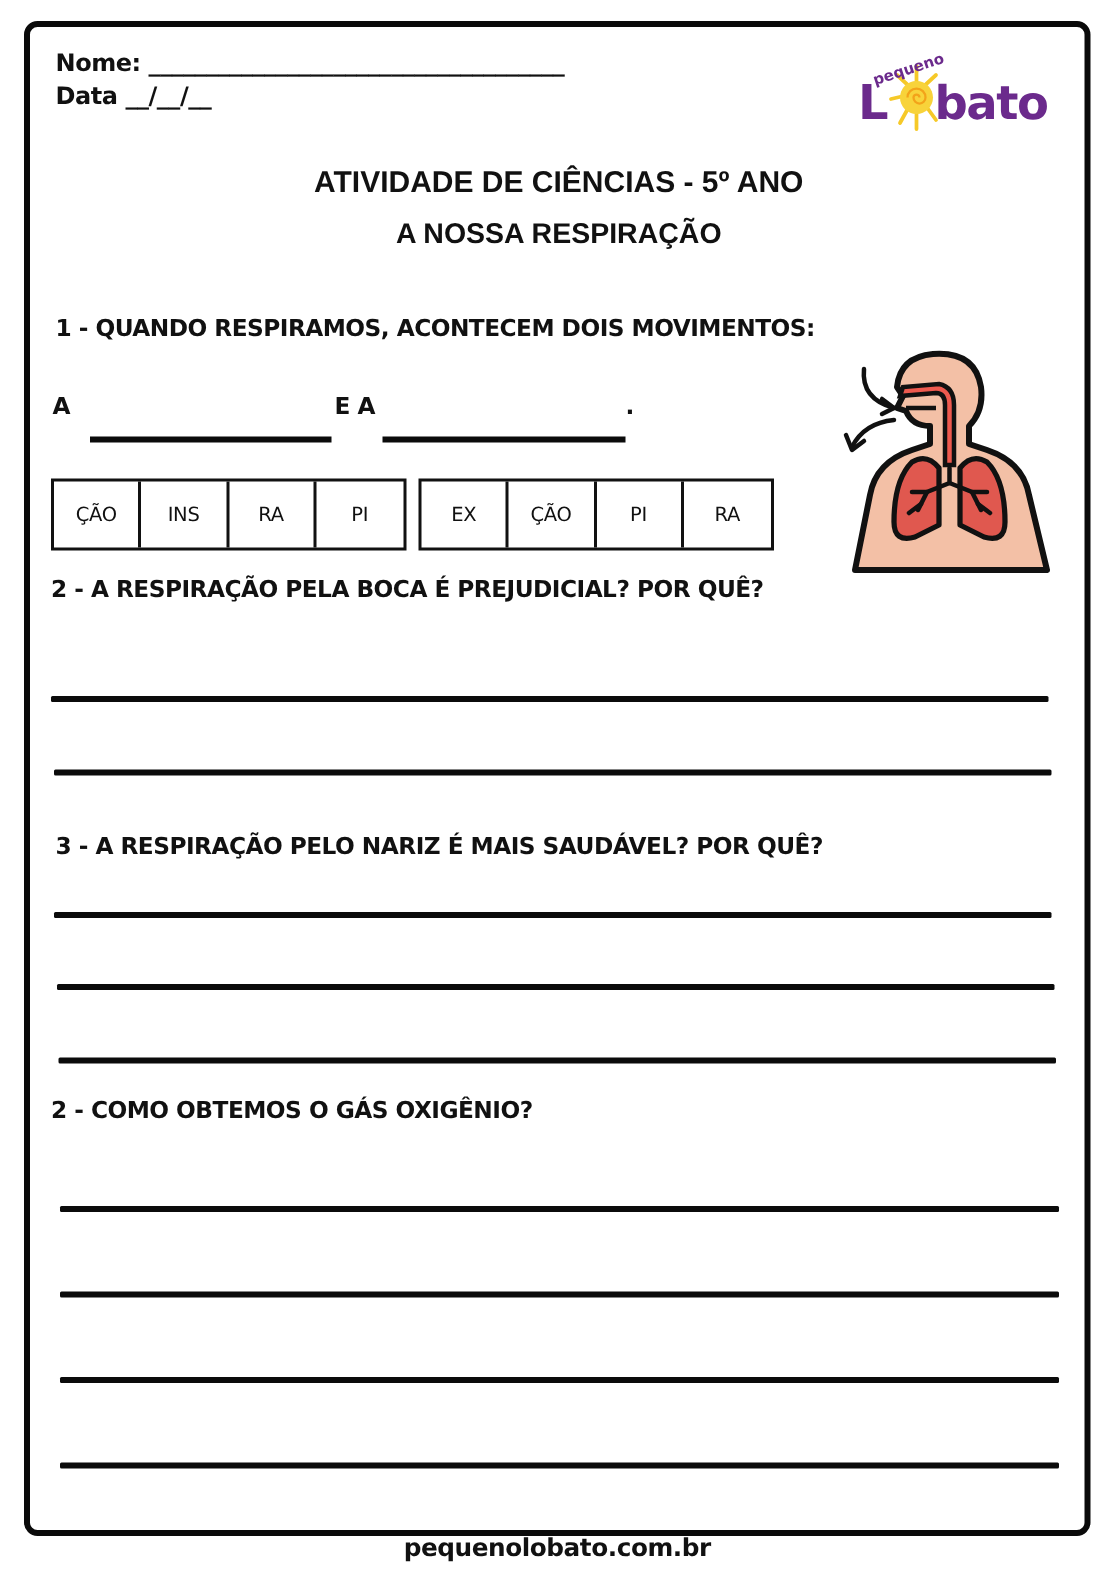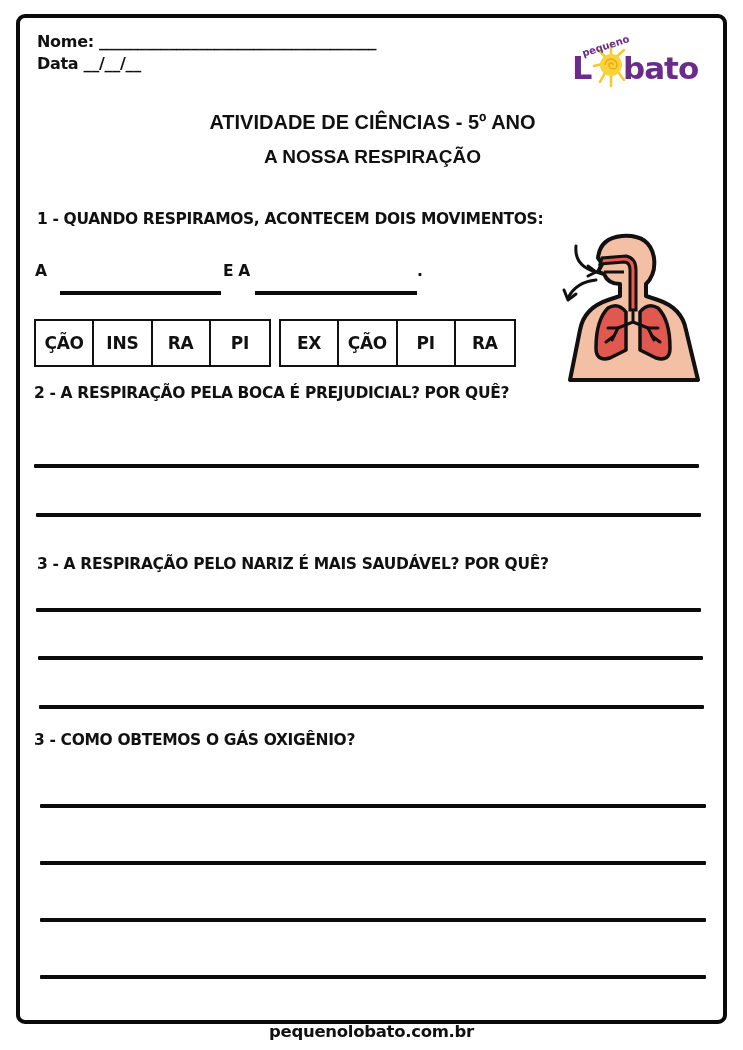--- a/index.html
+++ b/index.html
@@ -20,21 +20,21 @@
     .title-sub  { top: 146px; font-size: 19px; padding-left: 0px; }
     .title-inner-main { position: relative; left: 1px; }
     .title-inner-sub { position: relative; left: 1px; }
 
     .question { font-family: "DejaVu Sans", sans-serif; font-weight: bold; font-size: 15.5px; letter-spacing: -0.35px; white-space: nowrap; transform-origin: left top; }
 
     .blank { background: #0b0b0b; height: 4px; }
 
     .syl-group { display: flex; border: 2px solid #111; height: 48px; }
     .syl-cell { width: 58.5px; border-right: 2px solid #111; display: flex; align-items: center; justify-content: center;
-      font-family: "DejaVu Sans", sans-serif; font-weight: bold; font-size: 17px; letter-spacing: -0.2px; }
+      font-family: "DejaVu Sans", sans-serif; font-weight: normal; font-size: 13px; letter-spacing: -0.2px; }
     .syl-cell:last-child { border-right: none; }
 
     .answer-line { height: 4px; background: #0b0b0b; border-radius: 1px; }
 
     .footer { top: 1022px; left: 0; width: 743px; text-align: center; font-family: "DejaVu Sans", sans-serif; font-weight: bold; font-size: 16.5px; letter-spacing: -0.3px; color: #111; }
 
     .logo { left: 568px; top: 30px; width: 142px; height: 60px; }
     .illus { left: 558px; top: 228px; width: 150px; height: 158px; }
   </style>
 </head>
@@ -121,19 +121,19 @@
 
 <div class="abs question" style="left:34px; top:384px;">2 - A RESPIRAÇÃO PELA BOCA É PREJUDICIAL? POR QUÊ?</div>
 <div class="abs answer-line" style="left:34px; top:464px; width:665px;"></div>
 <div class="abs answer-line" style="left:36px; top:513px; width:665px;"></div>
 
 <div class="abs question" style="left:37px; top:555px;">3 - A RESPIRAÇÃO PELO NARIZ É MAIS SAUDÁVEL? POR QUÊ?</div>
 <div class="abs answer-line" style="left:36px; top:608px; width:665px;"></div>
 <div class="abs answer-line" style="left:38px; top:656px; width:665px;"></div>
 <div class="abs answer-line" style="left:39px; top:705px; width:665px;"></div>
 
-<div class="abs question" style="left:34px; top:731px;">3 - COMO OBTEMOS O GÁS OXIGÊNIO?</div>
+<div class="abs question" style="left:34px; top:731px;">2 - COMO OBTEMOS O GÁS OXIGÊNIO?</div>
 <div class="abs answer-line" style="left:40px; top:804px; width:666px;"></div>
 <div class="abs answer-line" style="left:40px; top:861px; width:666px;"></div>
 <div class="abs answer-line" style="left:40px; top:918px; width:666px;"></div>
 <div class="abs answer-line" style="left:40px; top:975px; width:666px;"></div>
 
 <div class="abs footer">pequenolobato.com.br</div>
 
 </body></html>

